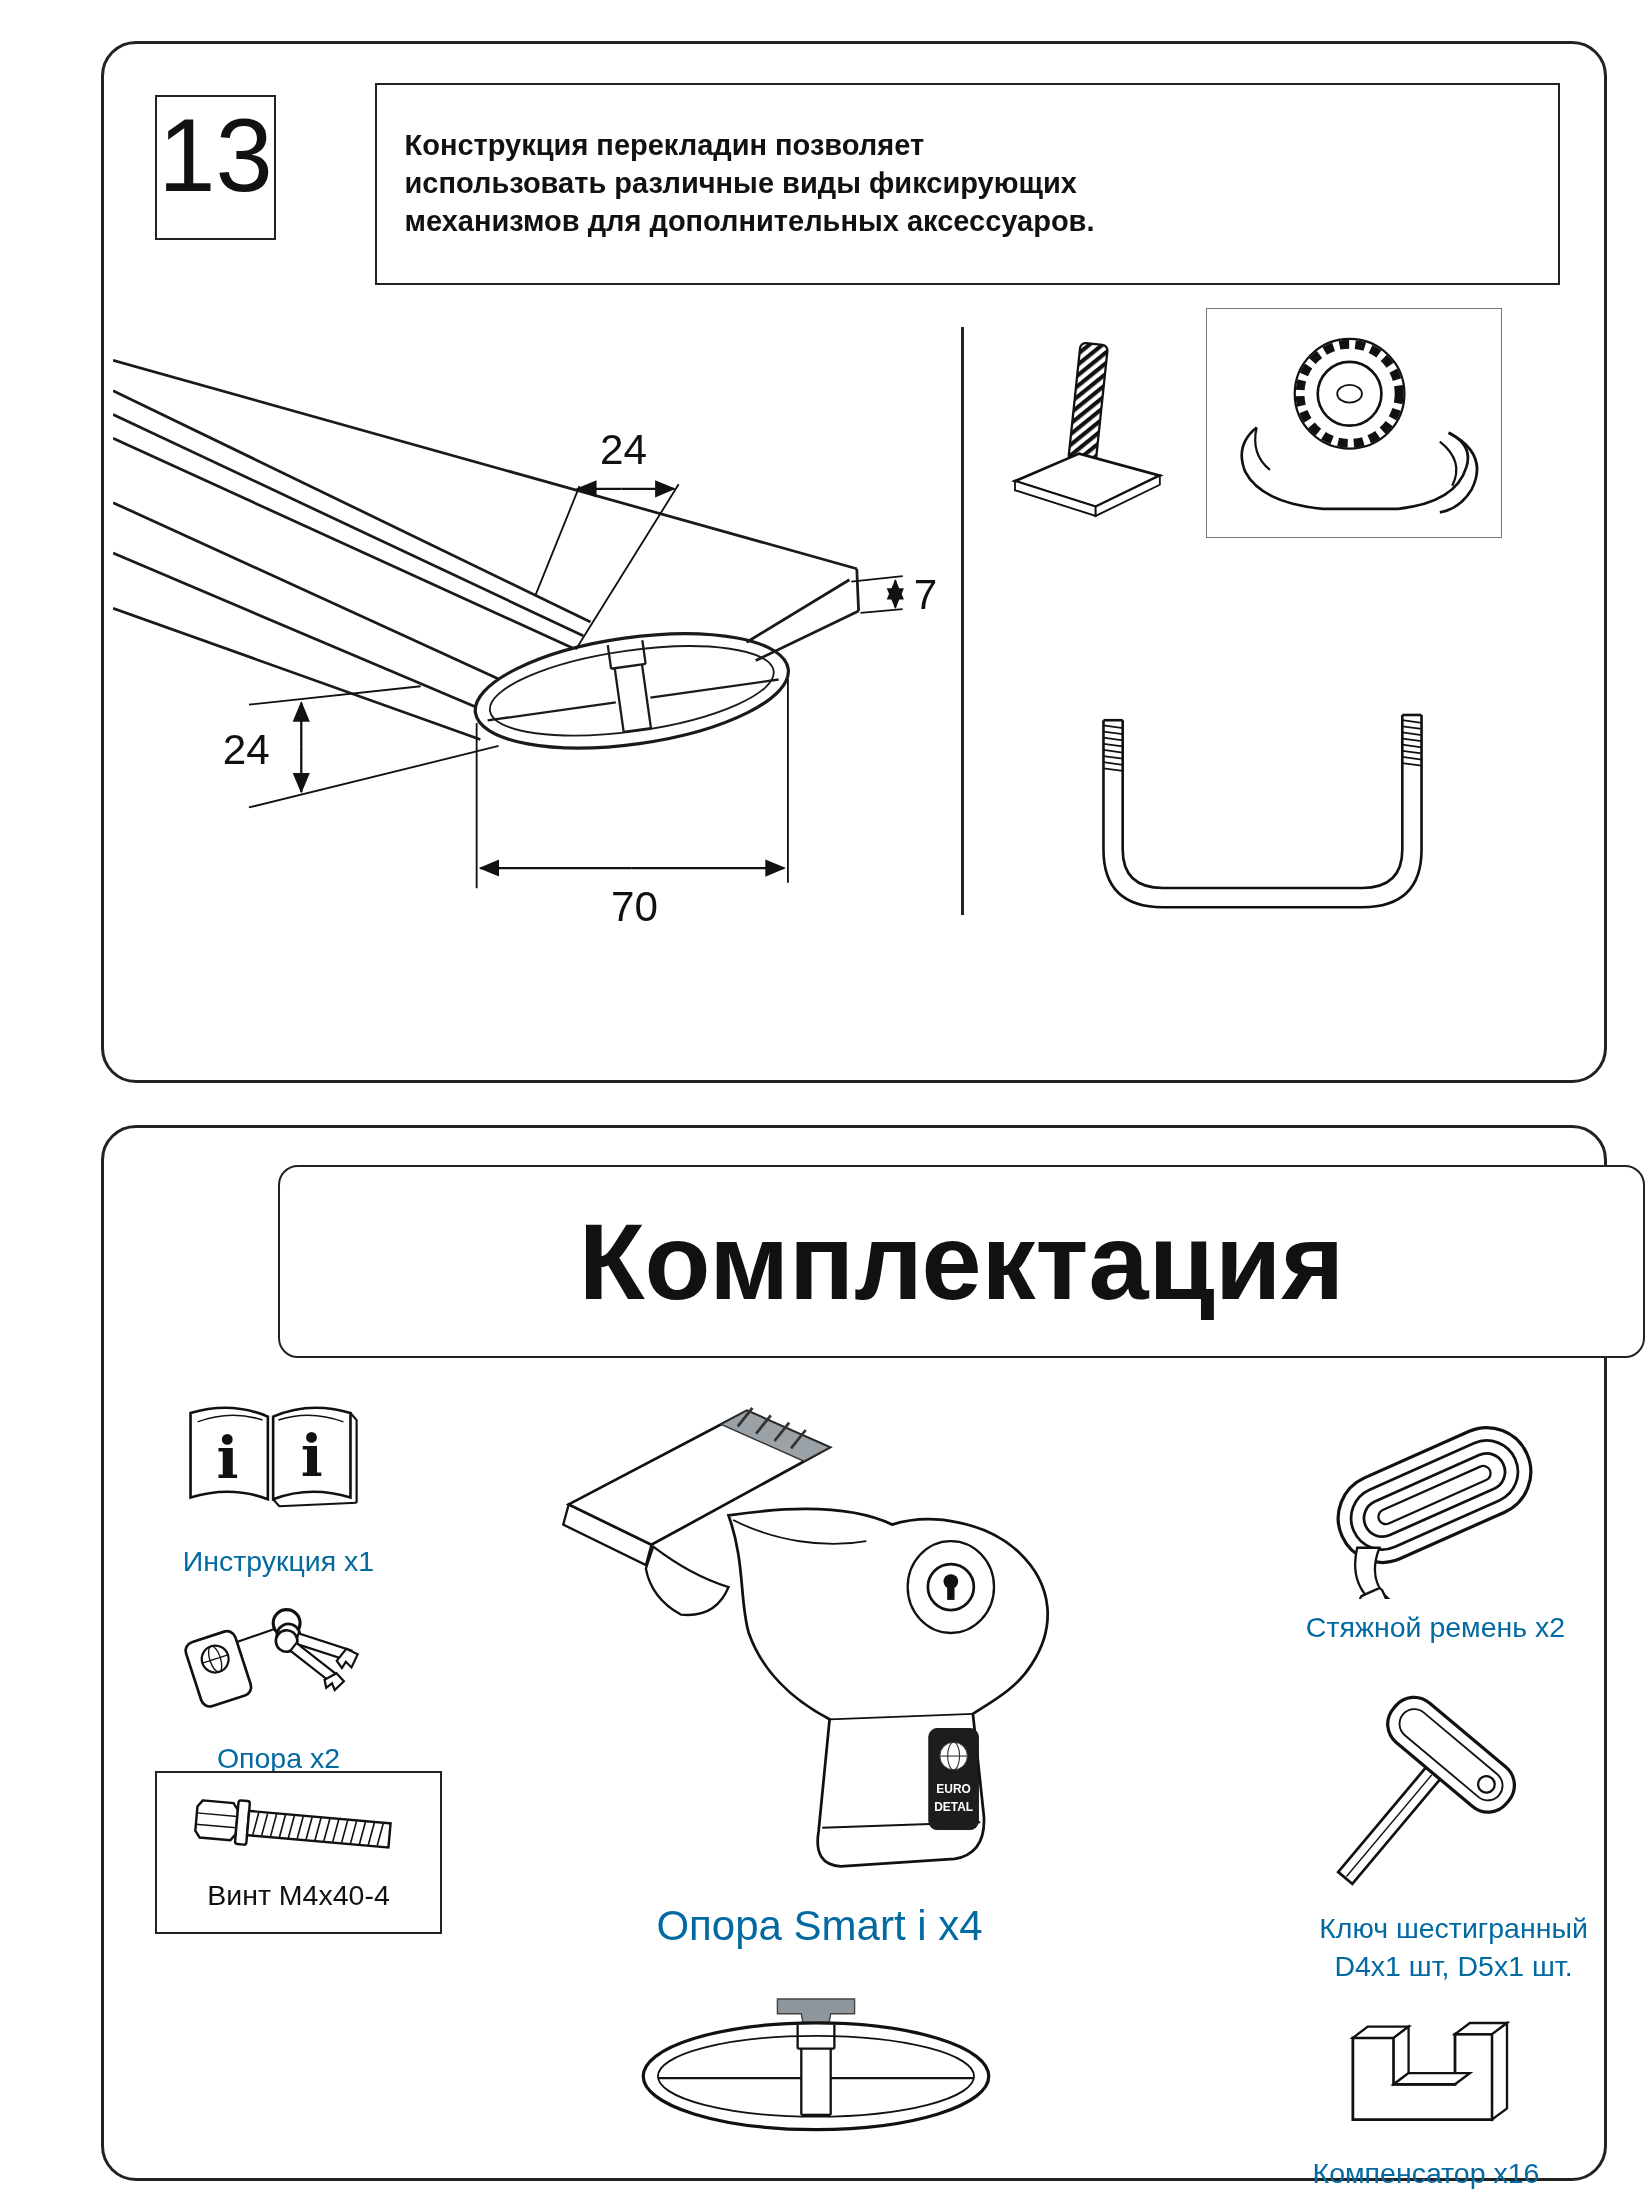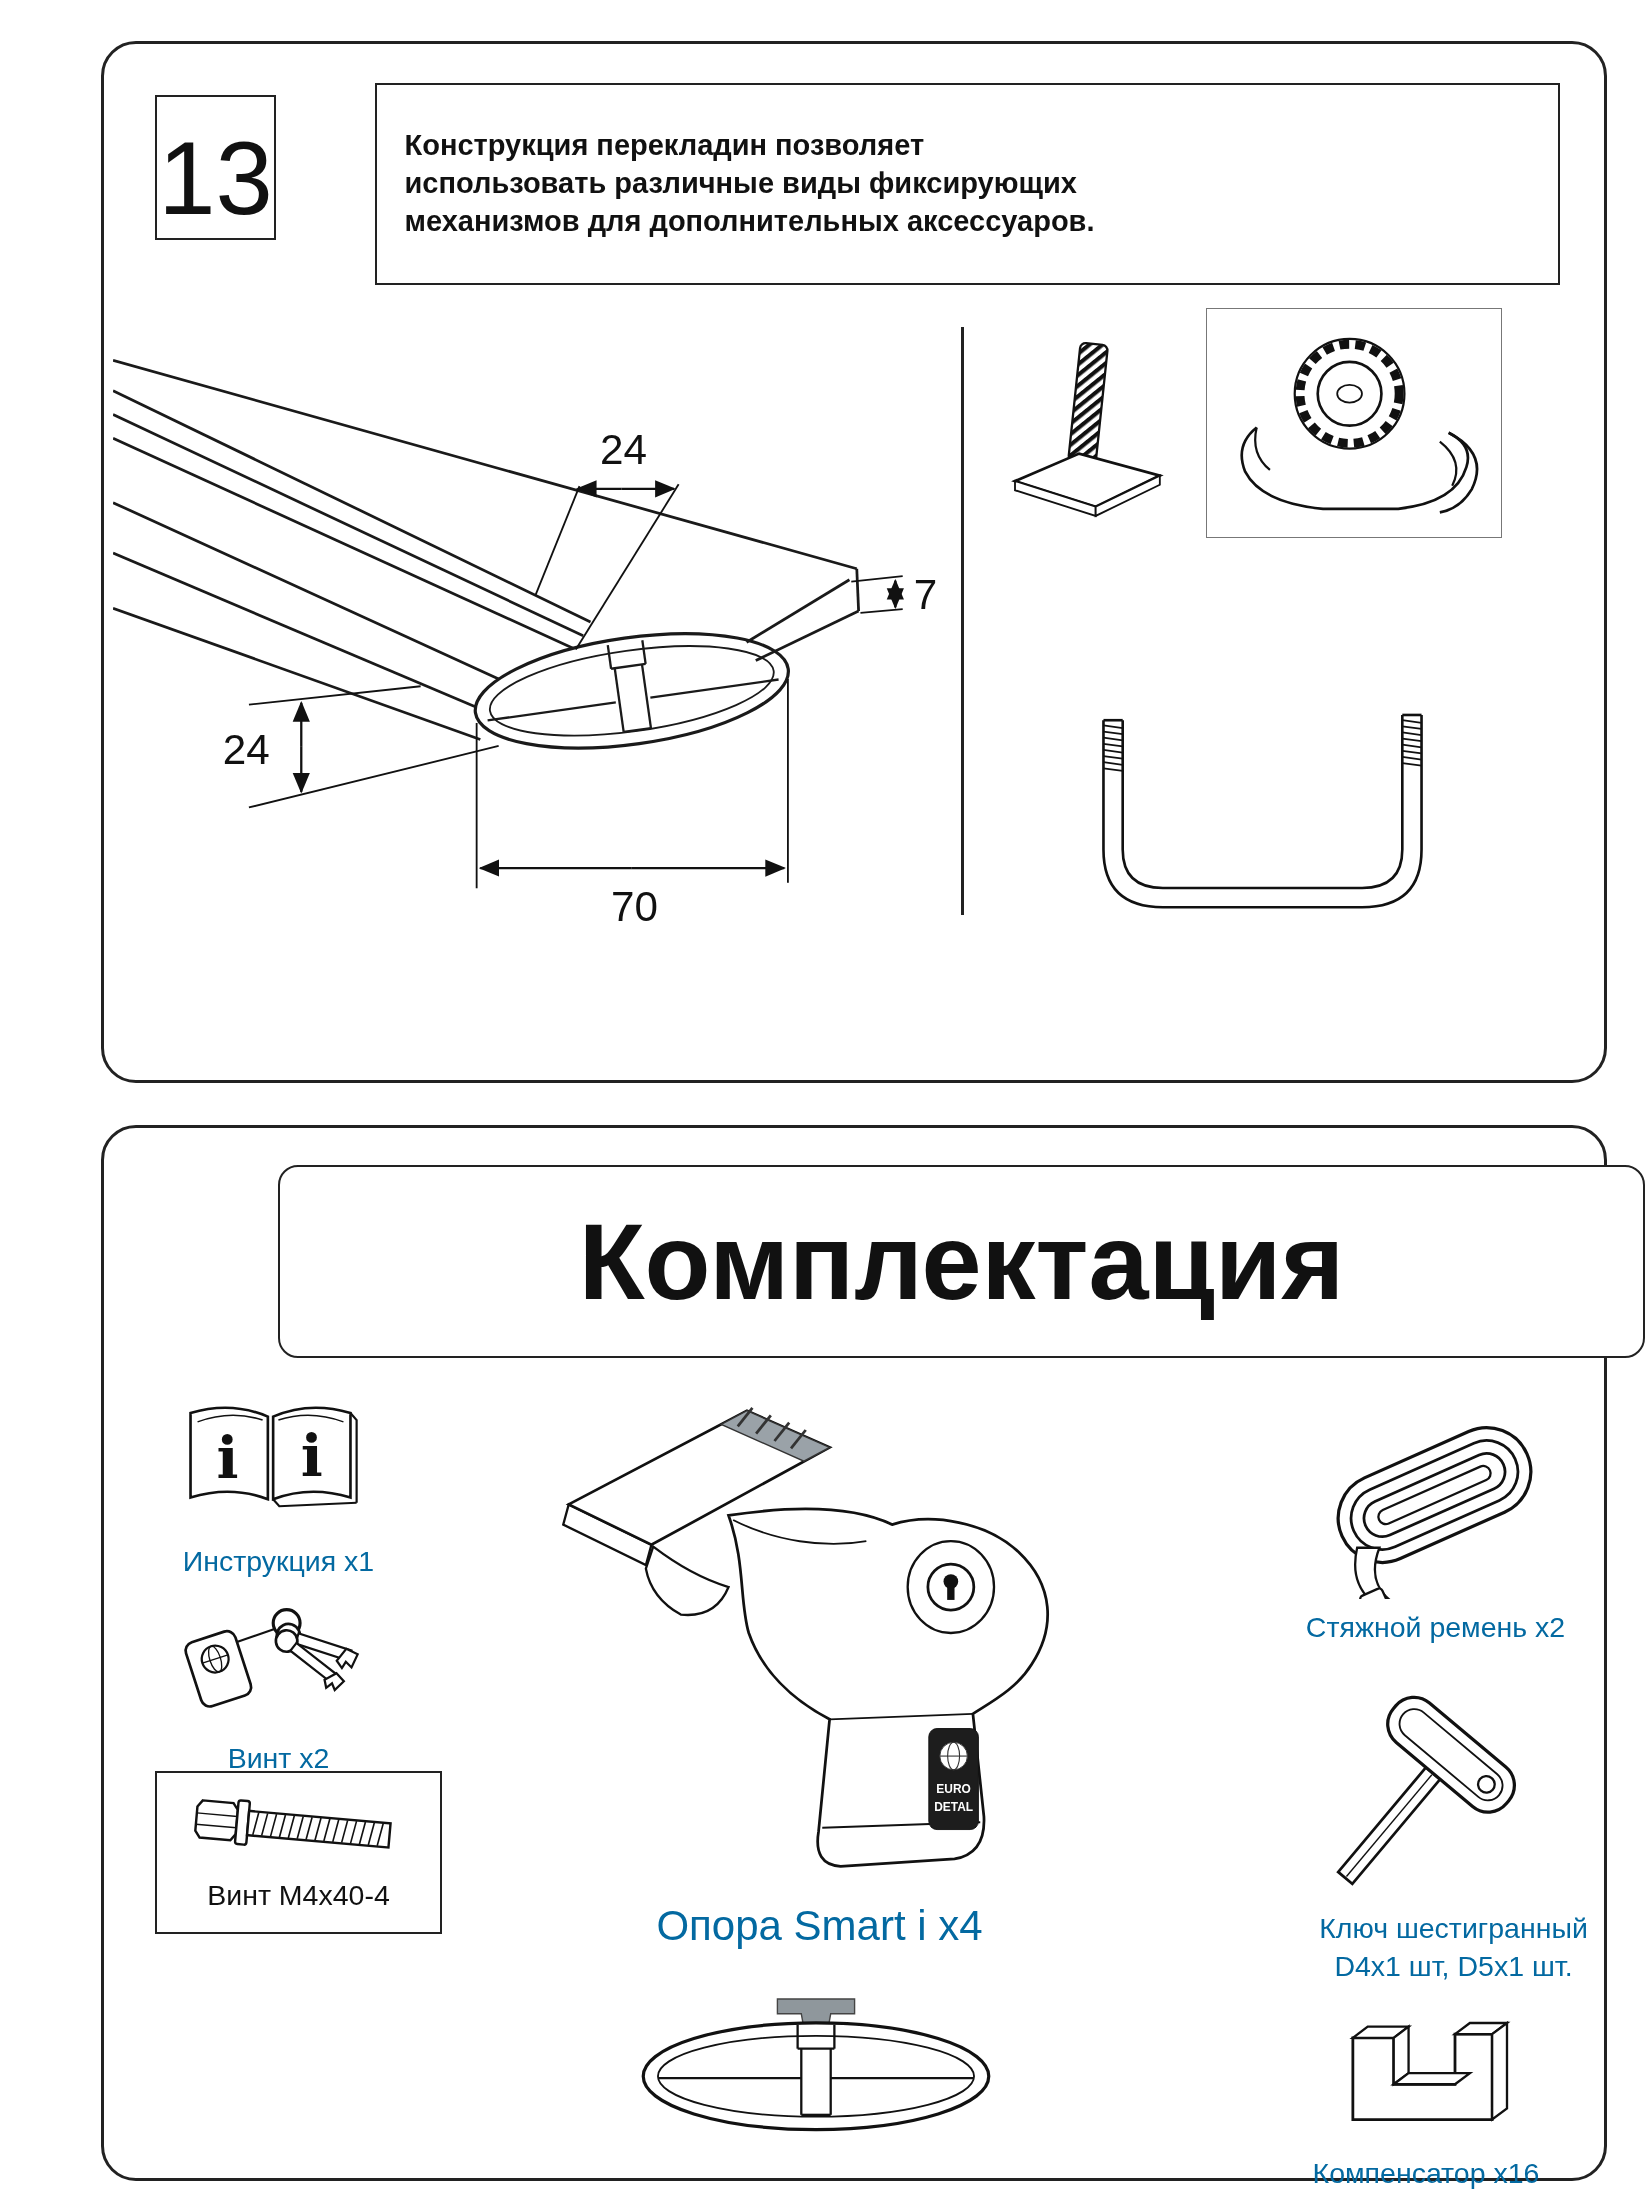--- a/index.html
+++ b/index.html
@@ -2,21 +2,21 @@
 <html style="font-size:14.7px"><head>
 <meta charset="utf-8">
 <style>
   * { margin:0; padding:0; box-sizing:border-box; }
   html,body { background:#fff; }
   .page { position:relative; width:1653px; height:2204px; background:#fff;
           font-family:"Liberation Sans", sans-serif; color:#111; overflow:hidden; }
   .abs { position:absolute; }
   .panel { position:absolute; border:3.7px solid #222; border-radius:35px; background:#fff; }
   .box   { position:absolute; border:2.8px solid #222; background:#fff; }
-  .step-num { display:flex; align-items:flex-end; justify-content:center; font-size:103px; }
+  .step-num { display:flex; align-items:flex-start; justify-content:center; font-size:103px; }
   .step-desc { font-size:29px; font-weight:bold; line-height:1.3; white-space:pre-line;
                display:flex; align-items:center; padding:9.2px 27.5px; }
   .kit-title { display:flex; align-items:center; justify-content:center;
                font-size:108px; font-weight:bold; border-radius:20px; }
   .label { position:absolute; font-size:28.5px; line-height:1.32; text-align:center;
            white-space:pre-line; color:#0369a1; }
   .label-left { text-align:center; }
   .label-lg { font-size:42px; }
   .vdivider { position:absolute; width:2.8px; background:#222; }
   .item-box { position:absolute; border:2.8px solid #222; background:#fff;
@@ -220,21 +220,21 @@
         <rect x="128" y="41" width="58" height="11" fill="#fff" stroke="#111" stroke-width="2.5"></rect>
         <polygon points="184,40 196,42 194,56 187,52 185,60 178,54" fill="#fff" stroke="#111" stroke-width="2.5"></polygon>
       </g>
       <g transform="rotate(-18 40 75)">
         <rect x="12" y="40" width="58" height="75" rx="10" fill="#fff" stroke="#111" stroke-width="3"></rect>
         <circle cx="41" cy="66" r="15" fill="#fff" stroke="#111" stroke-width="2.5"></circle>
         <ellipse cx="41" cy="66" rx="6" ry="15" fill="none" stroke="#111" stroke-width="1.5"></ellipse>
         <line x1="26" y1="66" x2="56" y2="66" stroke="#111" stroke-width="1.5"></line>
       </g>
     </svg>
-    <div class="label" style="left:37px; top:612px; width:275px;">Винт x2</div>
+    <div class="label" style="left:37px; top:612px; width:275px;">Опора x2</div>
 
     <div class="item-box" style="left:51px; top:643px; width:287px; height:163px;">
       <svg width="248" height="73" viewBox="0 0 270 90">
         <g transform="rotate(5 135 45)">
           <path d="M14,22 L52,22 L58,30 L58,60 L52,68 L14,68 L8,60 L8,30 Z" fill="#fff" stroke="#111" stroke-width="3"></path>
           <line x1="8" y1="38" x2="58" y2="38" stroke="#111" stroke-width="1.8"></line>
           <line x1="8" y1="52" x2="58" y2="52" stroke="#111" stroke-width="1.8"></line>
           <rect x="58" y="18" width="14" height="54" rx="3" fill="#fff" stroke="#111" stroke-width="3"></rect>
           <rect x="72" y="30" width="175" height="30" fill="#fff" stroke="#111" stroke-width="3"></rect>
           <g stroke="#111" stroke-width="2">

